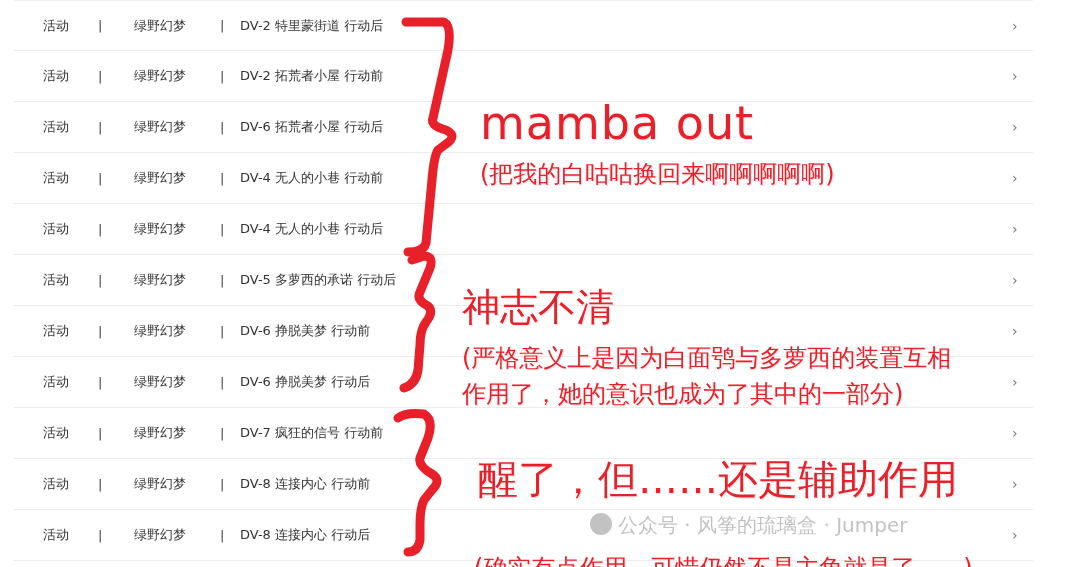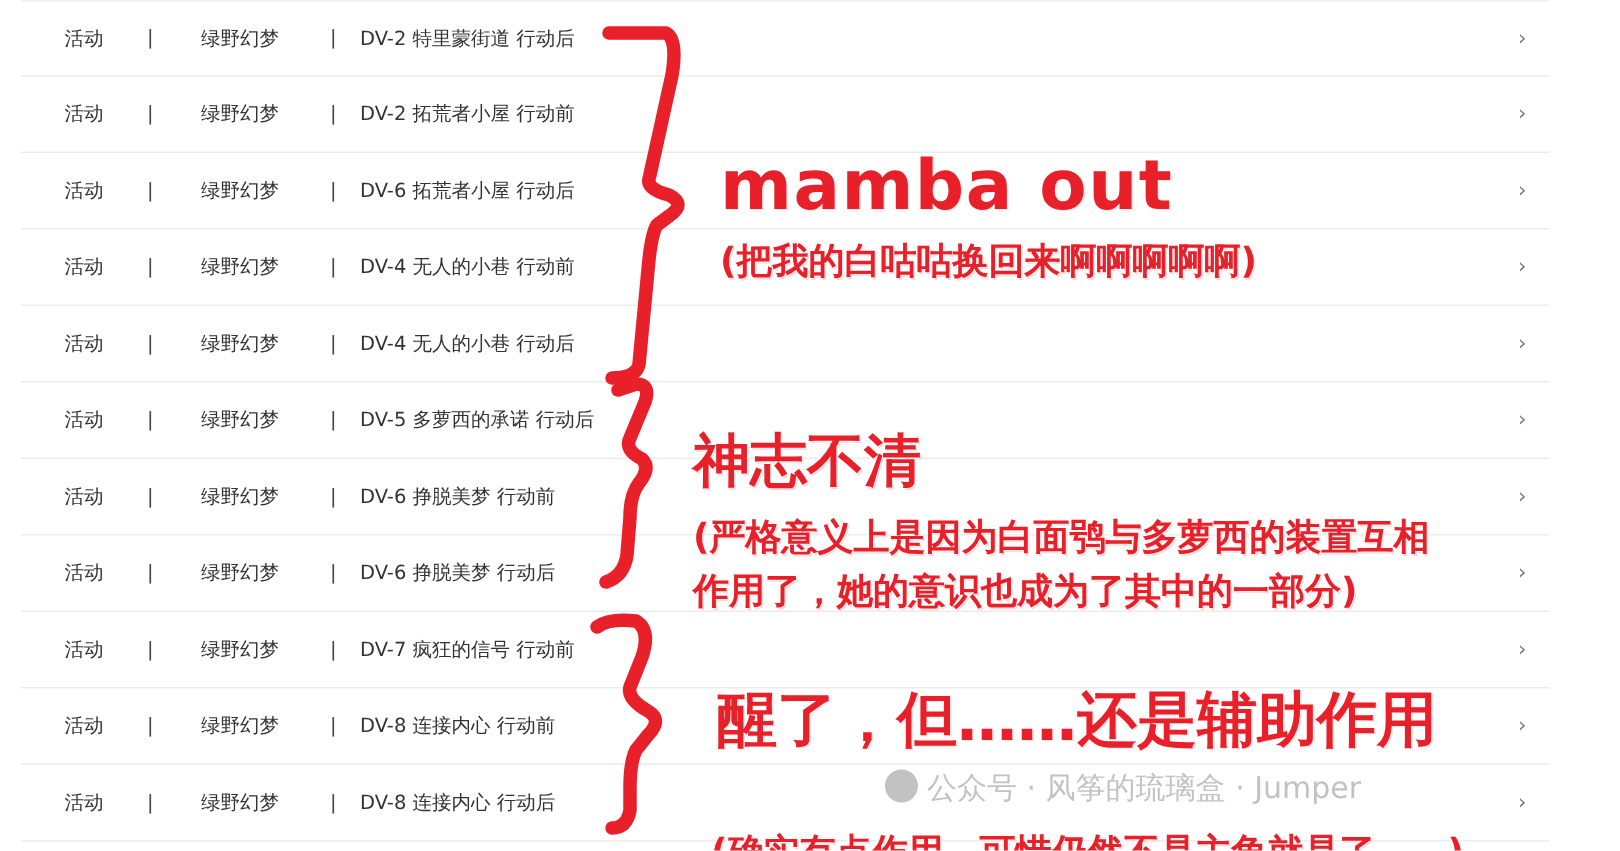--- a/index.html
+++ b/index.html
@@ -11,21 +11,21 @@
            font-size: 13px; color: #333; cursor: pointer; }
     .row:first-child { border-top: 1px solid #f1f1f1; }
     .cell-cat { position: absolute; left: 29px; }
     .sep1 { position: absolute; left: 84px; color: #444; }
     .cell-event { position: absolute; left: 120px; }
     .sep2 { position: absolute; left: 206px; color: #444; }
     .cell-stage { position: absolute; left: 226px; white-space: nowrap; }
     .chev { position: absolute; left: 998px; color: #777; font-size: 14px; }
 
     .overlay { position: absolute; left: 0; top: 0; width: 1080px; height: 567px; pointer-events: none; }
-    .note { position: absolute; color: #e8202a; font-weight: bold; white-space: nowrap;
+    .note { position: absolute; color: #e8202a; font-weight: normal; white-space: nowrap;
             text-shadow: 0 0 2px #fff, 0 0 3px #fff, 1px 1px 0 #f2d0d2; }
     .n1-title { left: 480px; top: 96px; font-size: 46px; letter-spacing: 1px;
                 font-family: "DejaVu Sans", sans-serif; }
     .n1-sub { left: 480px; top: 158px; font-size: 24px; }
     .n2-title { left: 462px; top: 282px; font-size: 38px; }
     .n2-sub1 { left: 462px; top: 342px; font-size: 24px; }
     .n2-sub2 { left: 462px; top: 378px; font-size: 24px; }
     .n3-title { left: 478px; top: 452px; font-size: 40px; }
     .n3-sub { left: 474px; top: 512px; font-size: 24px; margin-top: 40px; }
     .watermark { position: absolute; left: 590px; top: 512px; font-size: 20px;

